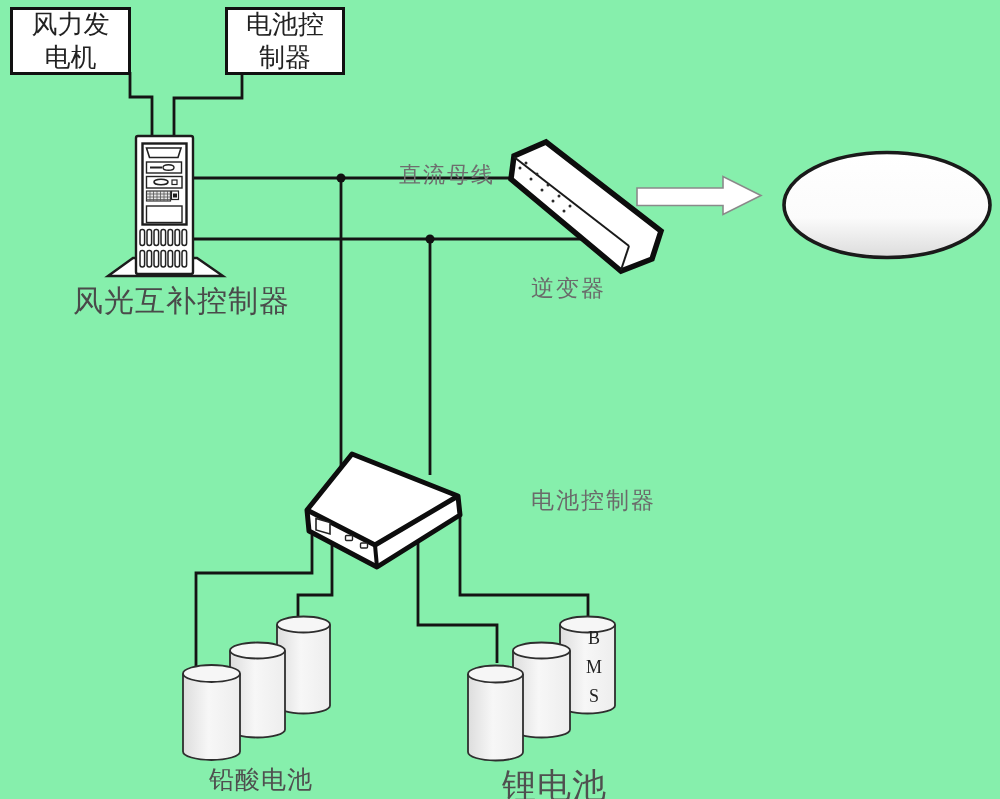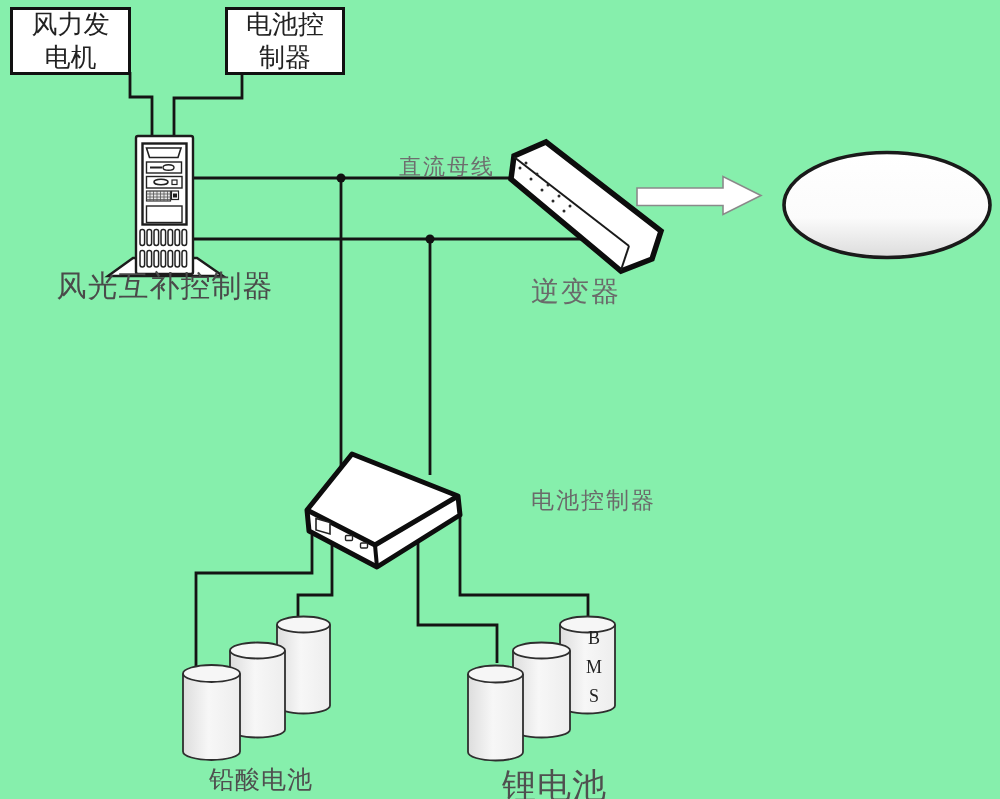--- a/index.html
+++ b/index.html
@@ -14,24 +14,24 @@
   .lbl{position:absolute;color:#2f2f2f;white-space:nowrap;}
   .node-box{
     position:absolute;
     border:3px solid #111111;
     background:#ffffff;
     display:flex;align-items:center;justify-content:center;
     text-align:center;
     font-size:26px;line-height:1.28;color:#222222;
   }
   .node-box .wrap{width:82px;white-space:normal;}
-  .lbl-controller{left:40px;top:266px;width:250px;text-align:center;
+  .lbl-controller{left:40px;top:281px;width:250px;text-align:right;
     font-size:30px;color:#4a4a4a;letter-spacing:1px;}
-  .lbl-dcbus{left:399px;top:152px;font-size:22px;color:#6e6e6e;letter-spacing:2px;}
-  .lbl-inverter{left:531px;top:273px;font-size:28px;color:#6a6a6a;letter-spacing:2px;}
+  .lbl-dcbus{left:399px;top:160px;font-size:22px;color:#6e6e6e;letter-spacing:2px;}
+  .lbl-inverter{left:531px;top:273px;font-size:23px;color:#6a6a6a;letter-spacing:2px;}
   .lbl-battctrl{left:531px;top:485px;font-size:23px;color:#6a6a6a;letter-spacing:2px;}
   .lbl-load{left:820px;top:259px;font-size:29px;color:#333333;letter-spacing:4px;}
   .lbl-leadacid{left:209px;top:763px;font-size:25px;color:#4f4f4f;letter-spacing:1px;}
   .lbl-lithium{left:502px;top:763px;font-size:34px;color:#4f4f4f;letter-spacing:1px;}
   .lbl-bms{
     left:583px;top:628px;height:90px;
     writing-mode:vertical-rl;text-orientation:upright;
     font-size:18px;letter-spacing:9px;color:#222222;
   }
 </style>

